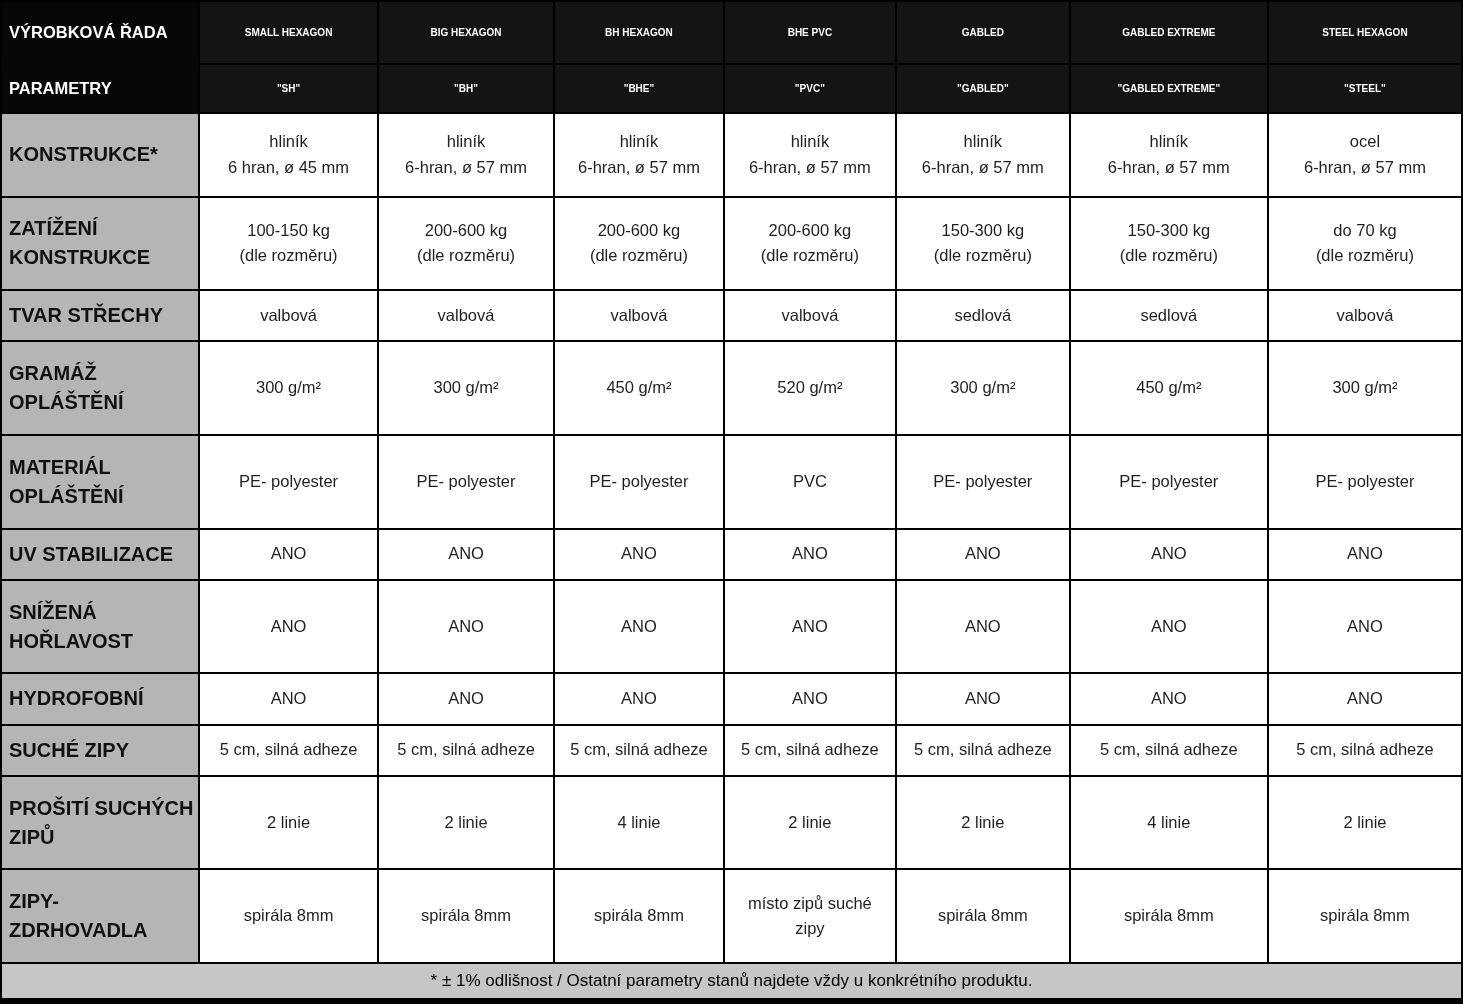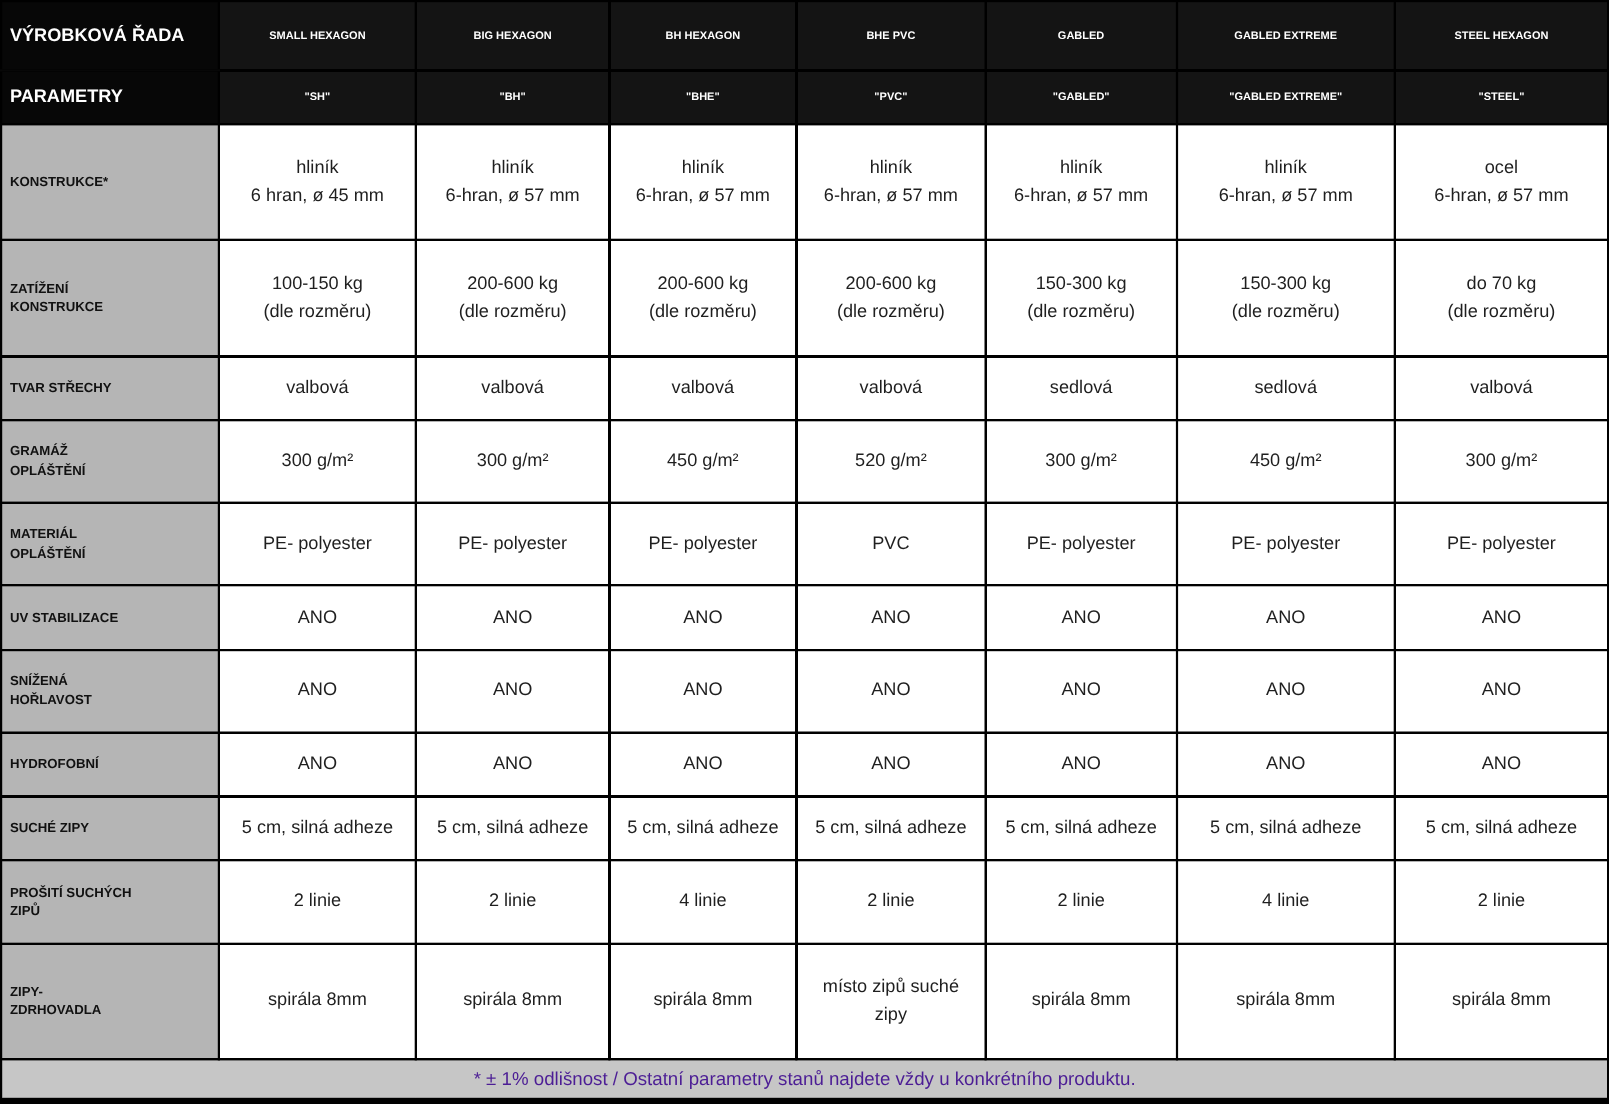--- a/index.html
+++ b/index.html
@@ -23,31 +23,31 @@
     font-weight:bold; font-size:10px; text-align:center; padding:18px 3px;
   }
   .corner{
     background:var(--corner_bg); color:var(--header_text);
     font-weight:bold; font-size:16.5px; text-align:left; padding:2px 2px 2px 7px;
   }
   .corner.top{border-bottom-color:var(--corner_bg);}
   .corner.bot{border-top-color:var(--corner_bg);}
   .rlabel{
     background:var(--label_bg); color:#111;
-    font-weight:bold; font-size:12px; text-align:left;
+    font-weight:bold; font-size:20px; text-align:left;
     padding:2px 4px 2px 7px; white-space:pre-line; line-height:1.45;
   }
   .dcell{
     background:var(--cell_bg); color:var(--body_text);
     font-size:16.5px; font-weight:400; text-align:center;
     padding:2px 3px; white-space:pre-line; line-height:1.55;
   }
   .dcell.bold{font-weight:bold;}
   .footnote{
-    background:var(--footnote_bg); color:#4c1d95;
+    background:var(--footnote_bg); color:#000000;
     font-size:17px; text-align:center; padding:2px;
     border-bottom:6px solid var(--border);
   }
 </style>
 </head>
 <body>
 
 <table class="cmp">
   <colgroup>
     <col style="width:197px">

